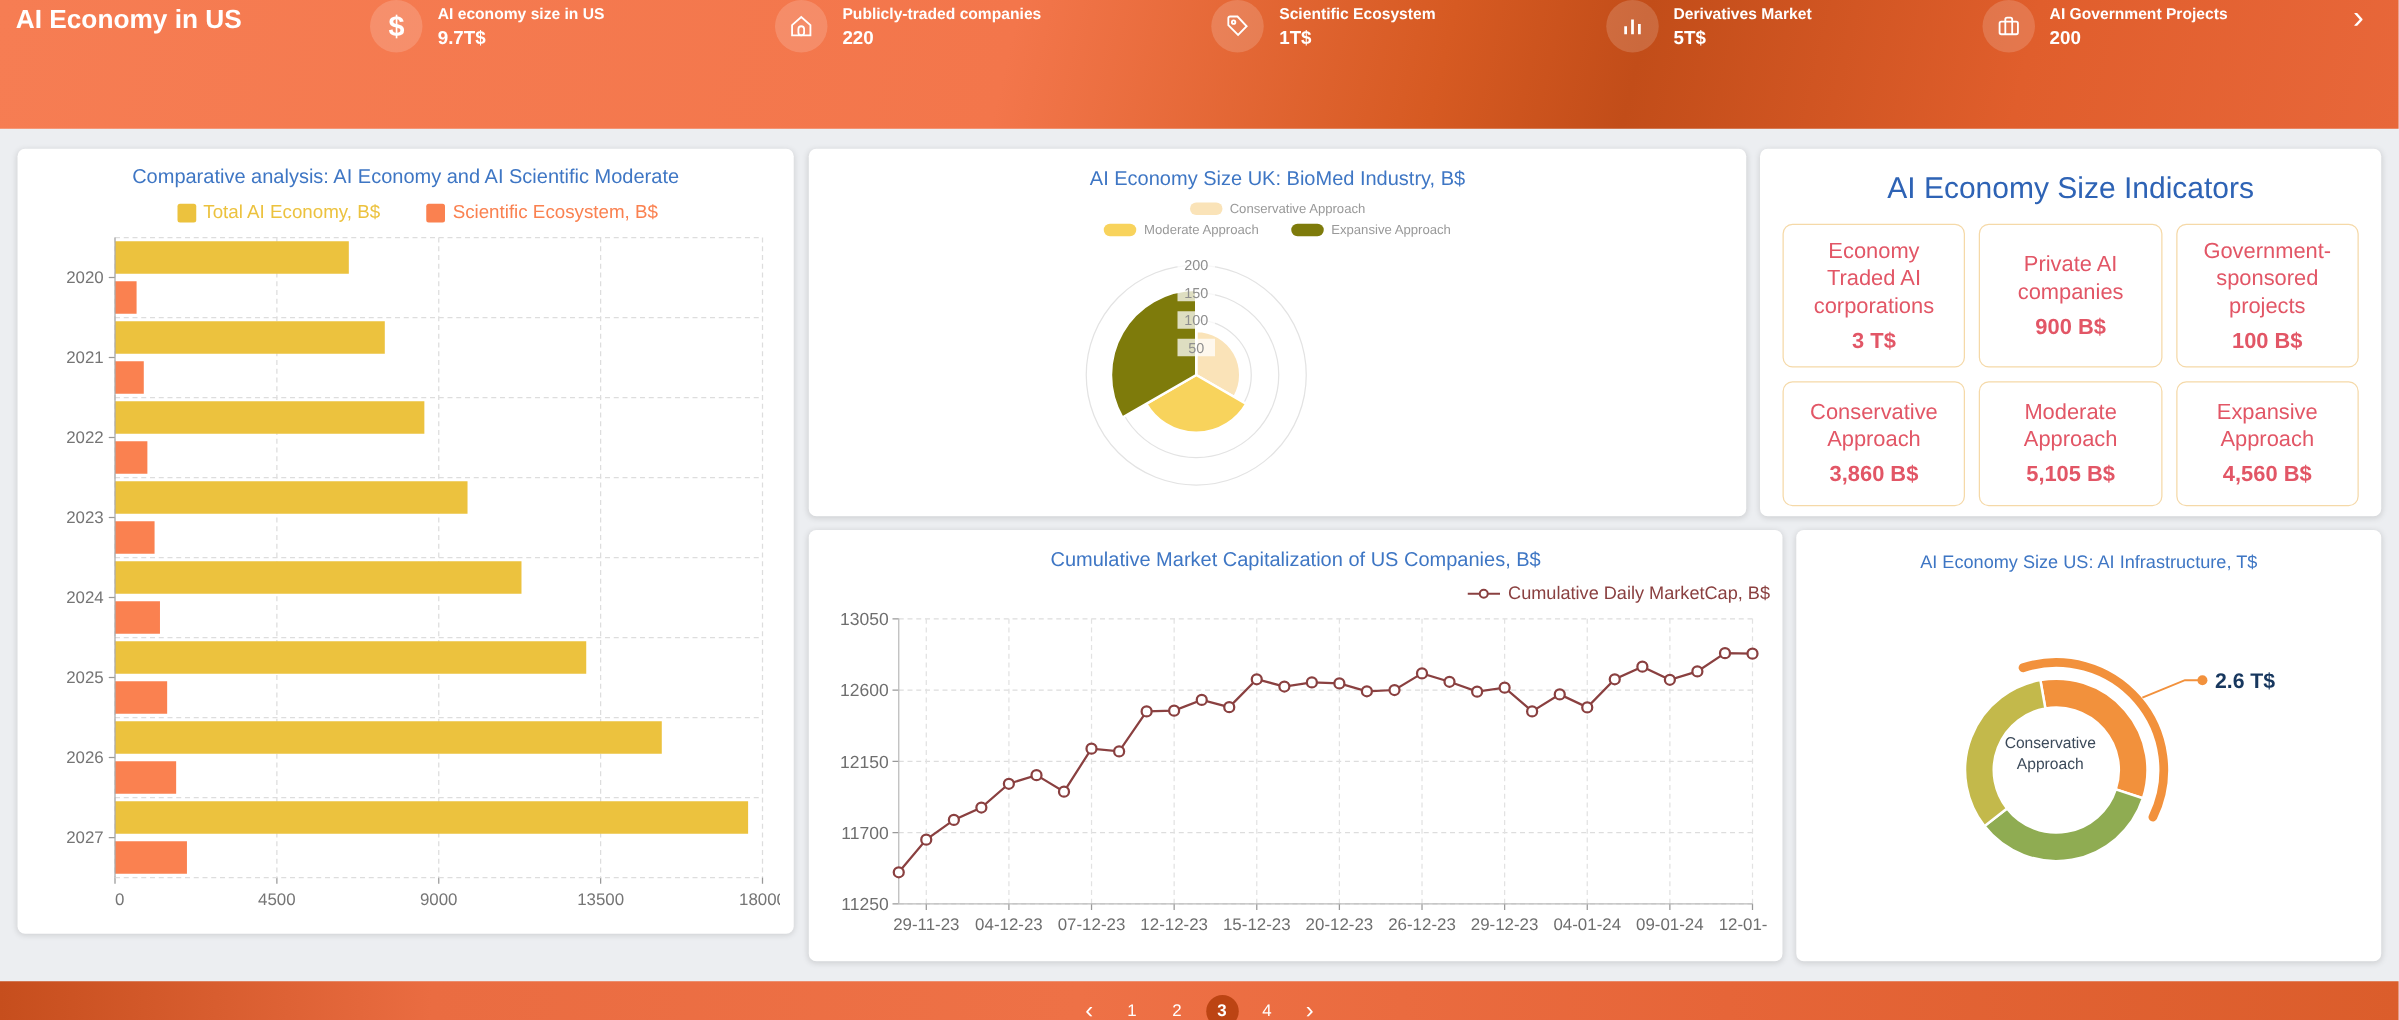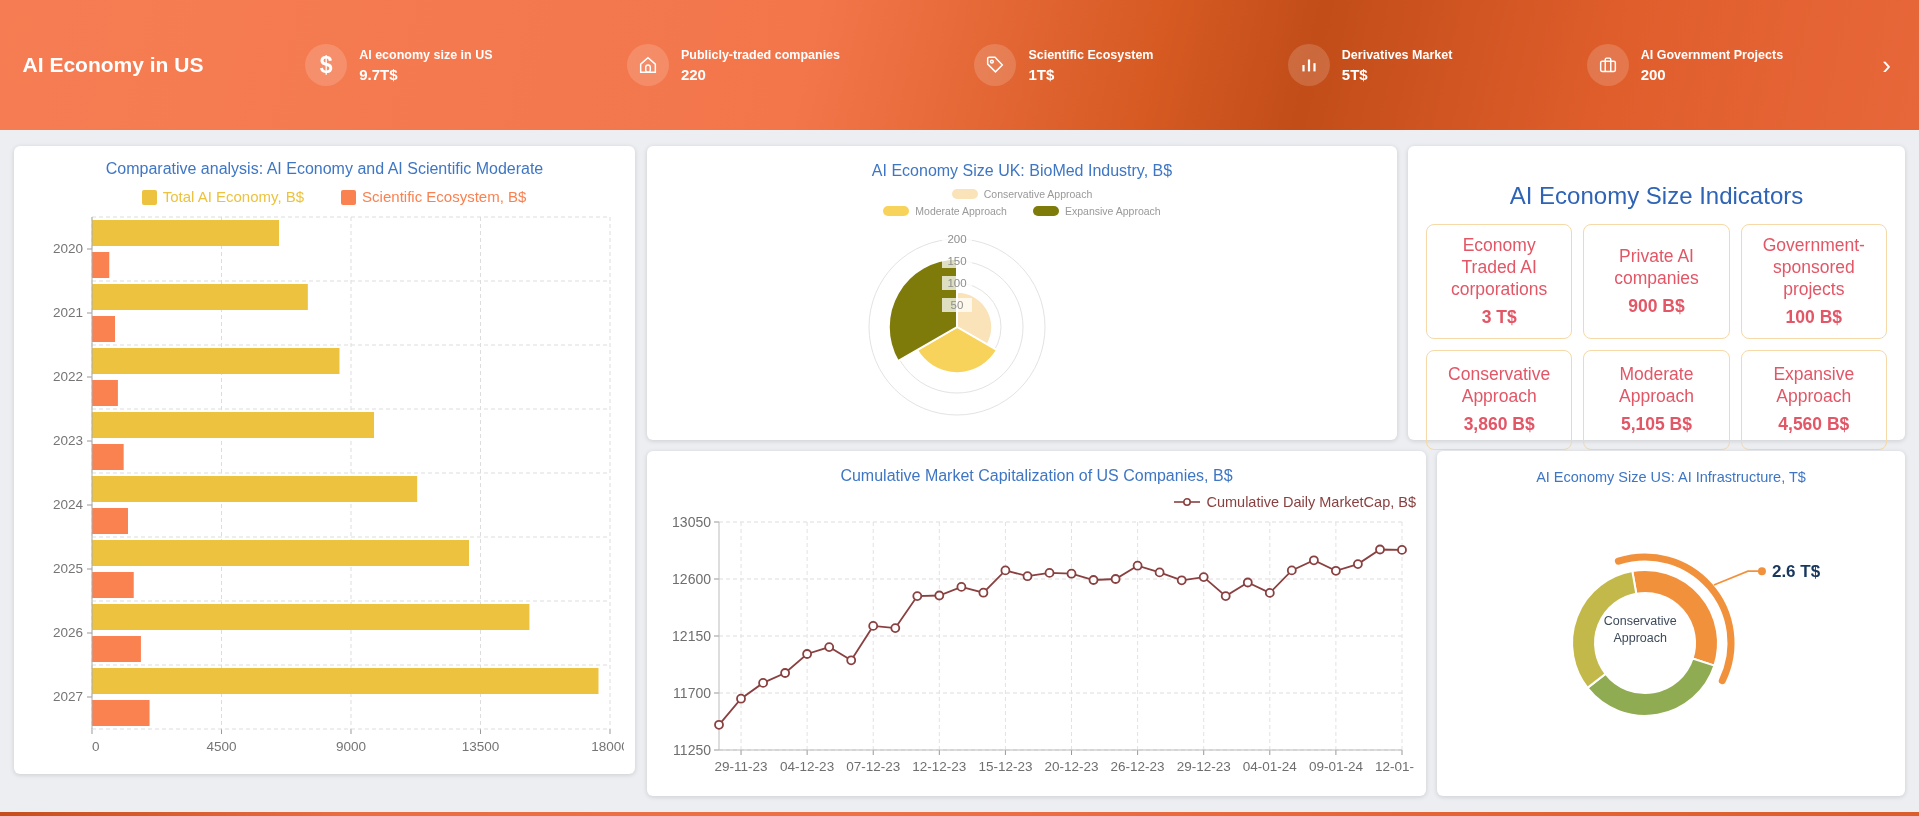--- a/index.html
+++ b/index.html
@@ -1,41 +1,41 @@
 <!DOCTYPE html>
 <html><head>
 <meta charset="utf-8">
 <style>
   * { box-sizing: border-box; margin: 0; padding: 0; }
   html,body { width:1919px; height:816px; overflow:hidden; background:#eceef1;
     font-family:"Liberation Sans", sans-serif; }
 
   
-  .topbar{ height:130px; display:flex; align-items:center; padding:0 26px 0 18px;
+  .topbar{ height:103px; display:flex; align-items:flex-start; padding:0 26px 0 8px;
     background:linear-gradient(103deg,#f67d53 0%,#f3764b 42%,#d65a22 60%,#c24d19 68%,#e05e2c 84%,#e8673a 100%);
     color:#fff; }
   .app-title{ width:190px; font-size:21px; font-weight:bold; text-align:center; line-height:1.5; }
   .kpis{ flex:1; display:flex; align-items:center; justify-content:space-around; padding:0 30px; }
   .kpi{ display:flex; align-items:center; gap:12px; cursor:pointer; }
   .kpi .circ{ width:42px; height:42px; border-radius:50%; background:rgba(255,255,255,0.16);
     display:flex; align-items:center; justify-content:center; font-size:24px; font-weight:bold; }
   .kpi .circ svg{ width:22px; height:22px; stroke:#fff; fill:none; stroke-width:1.6; }
   .kpi .lab{ font-size:12.5px; font-weight:bold; margin-bottom:4px; }
   .kpi .val{ font-size:15px; font-weight:bold; }
   .nav-arrow{ font-size:26px; color:#fff; cursor:pointer; line-height:1; padding:0 2px; }
 
   
   .main{ display:flex; gap:12px; padding:16px 14px 0 14px; height:666px; }
   .panel{ background:#fff; border-radius:6px; box-shadow:0 1px 5px rgba(0,0,0,0.14); }
   .left-panel{ width:622px; height:628px; padding:14px 10px 6px 10px; }
   .right-area{ flex:1; display:flex; flex-direction:column; gap:11px; }
   .row1{ display:flex; gap:11px; height:294px; }
   .row2{ display:flex; gap:11px; flex:1;border-radius:25px; }
   .pie-panel{ width:750px; padding:16px 10px 4px 10px; }
-  .ind-panel{ flex:1; padding:32px 18px; }
+  .ind-panel{ flex:1; padding:14px 18px; }
   .line-panel{ width:779px; padding:16px 10px 4px 10px; }
   .donut-panel{ flex:1; padding:18px 8px 4px 8px; }
 
   .chart-title{ text-align:center; color:#3e76c4; font-size:16px; }
   .donut-panel .chart-title{ font-size:14.5px; }
 
   
   .bar-legend{ display:flex; justify-content:center; gap:18px; margin:10px 0 4px 0; font-size:15px; }
   .bar-legend .item{ display:flex; align-items:flex-end; gap:6px; cursor:pointer;padding-left:19px; }
   .bar-legend .sw{ width:15px; height:15px; border-radius:2px; }

